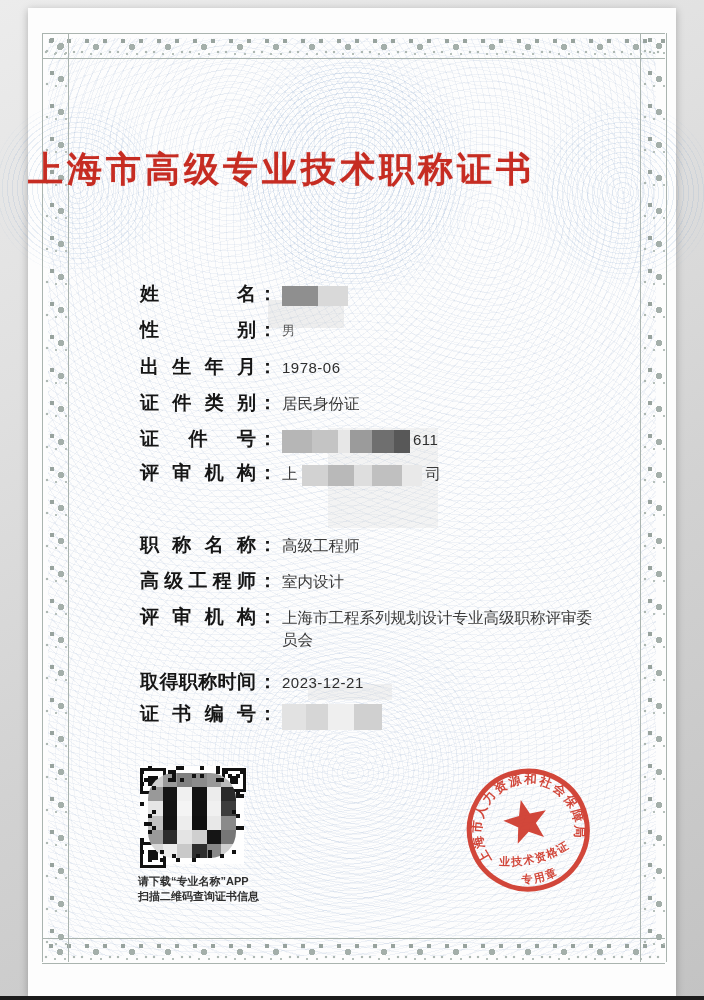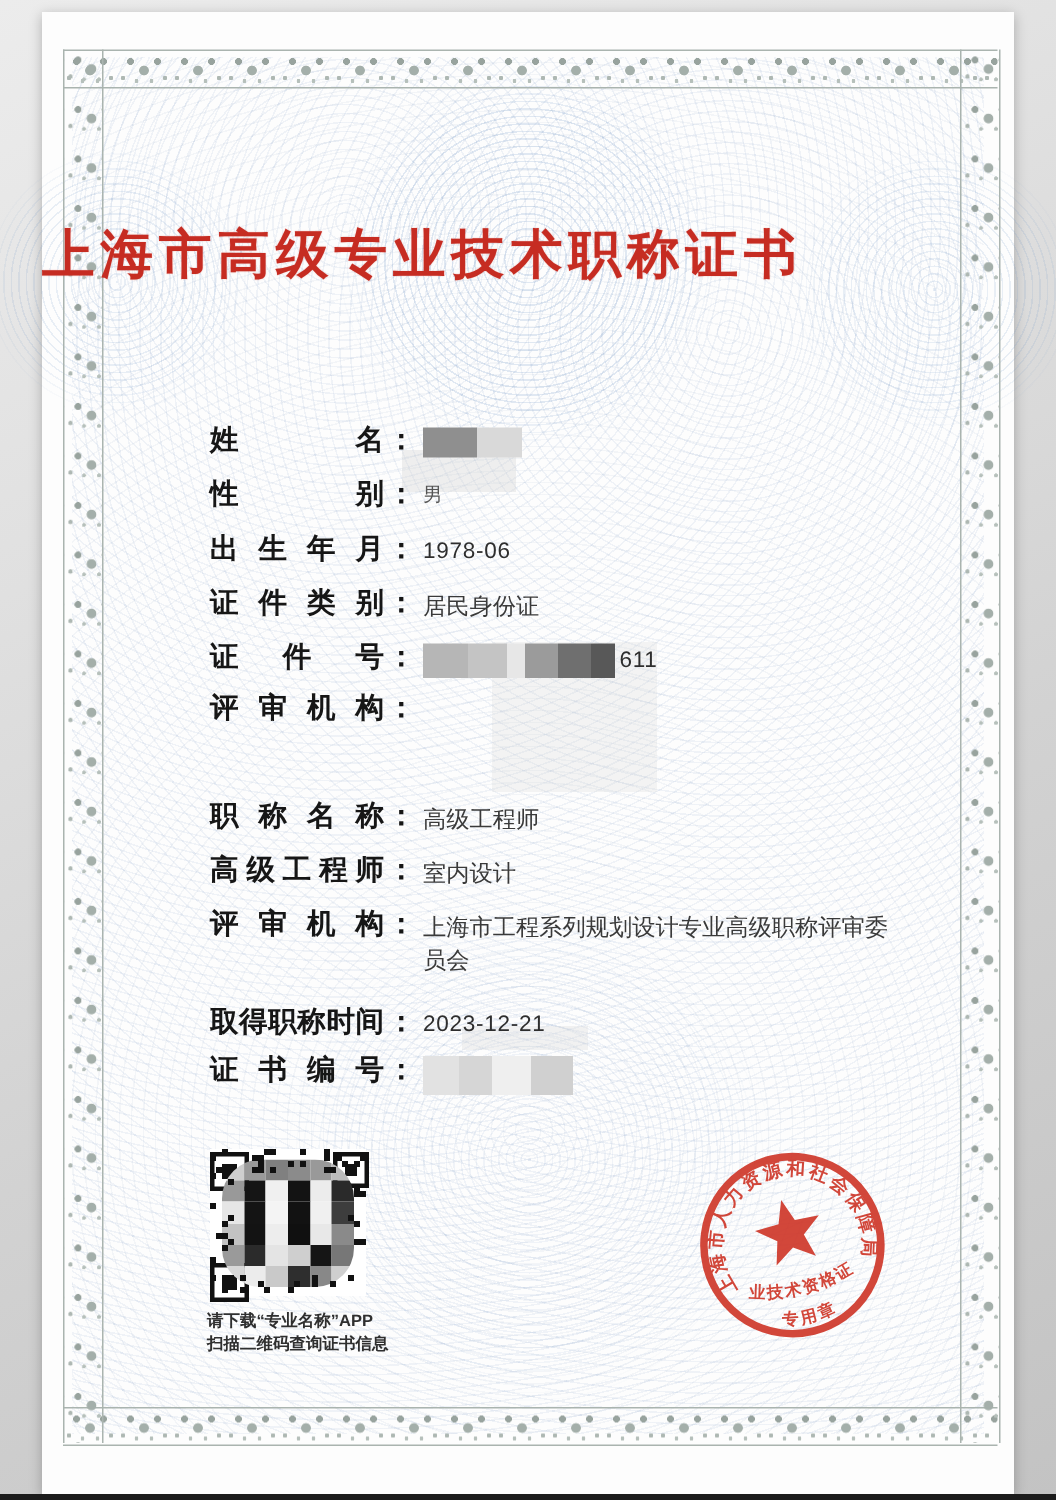--- a/index.html
+++ b/index.html
@@ -158,20 +158,29 @@
             <span class="blk" style="width:22px;height:23px;background:#9b9b9b"></span>
             <span class="blk" style="width:22px;height:23px;background:#6f6f6f"></span>
             <span class="blk" style="width:16px;height:23px;background:#585858"></span>
         </span><span>611</span>
       </span>
     </div>
 
     <div class="row" style="top:453px">
       <span class="flabel">评审机构</span>
         <span class="colon">：</span>
+      <span class="fvalue cn">
+        <span>上</span><span class="mosaic" style="margin:0 4px">
+          <span class="blk" style="width:26px;height:21px;background:#d2d2d2"></span>
+            <span class="blk" style="width:26px;height:21px;background:#b9b9b9"></span>
+            <span class="blk" style="width:18px;height:21px;background:#dedede"></span>
+            <span class="blk" style="width:30px;height:21px;background:#c0c0c0"></span>
+            <span class="blk" style="width:20px;height:21px;background:#e9e9e9"></span>
+        </span><span>司</span>
+      </span>
     </div>
 
     <div class="row" style="top:525px">
       <span class="flabel">职称名称</span>
         <span class="colon">：</span>
       <span class="fvalue cn">高级工程师</span>
     </div>
 
     <div class="row" style="top:561px">
       <span class="flabel">高级工程师</span>

